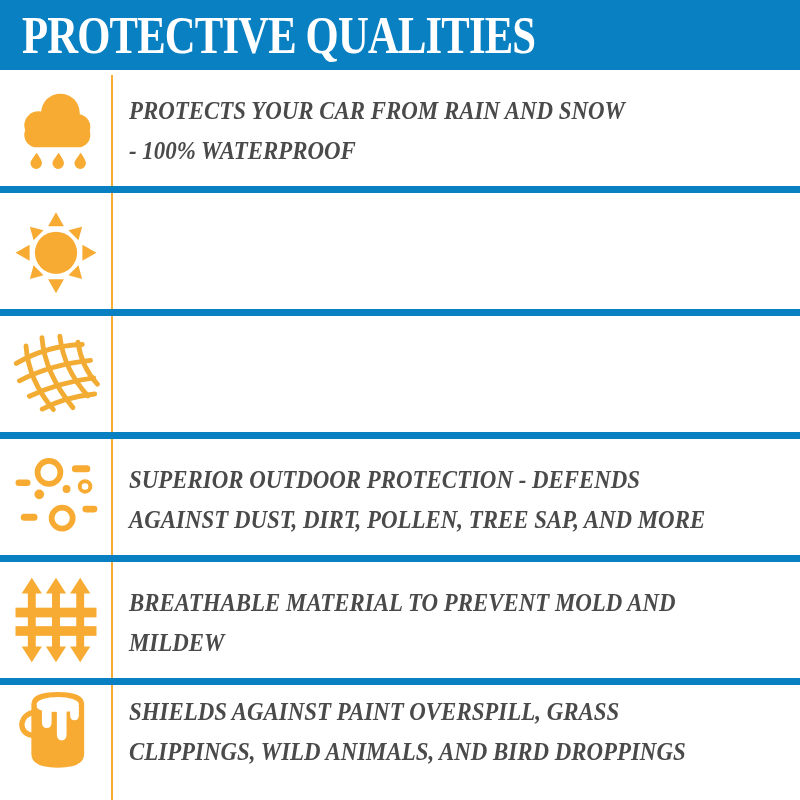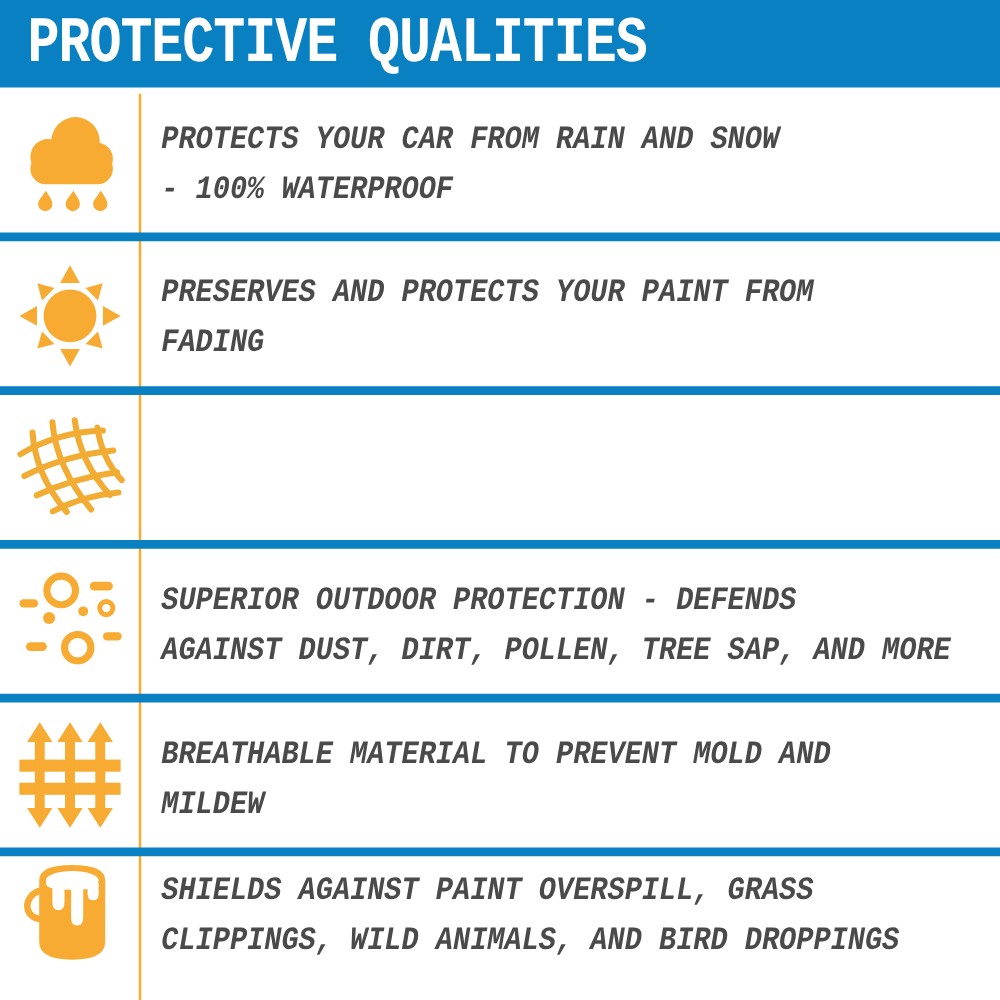--- a/index.html
+++ b/index.html
@@ -8,21 +8,21 @@
     --orange2:#F2AC33;
     --gray:#4A4A4A;
   }
   *{margin:0;padding:0;box-sizing:border-box;}
   html,body{background:#fff;}
   .page{
     position:relative;
     width:800px;height:800px;
     background:#fff;
     overflow:hidden;
-    font-family:Liberation Mono, monospace;
+    font-family:Liberation Serif, serif;
   }
   .header{
     height:70px;
     background:var(--blue);
     display:flex;align-items:center;
     padding-left:22px;
   }
   .header .title{
     color:#fff;
     font-size:52px;
@@ -117,24 +117,20 @@
             </g>
             <g transform="rotate(45 50 52)">
               <path d="M50,10 L42,24 L58,24 Z"></path>
               <path d="M50,94 L42,80 L58,80 Z"></path>
               <path d="M8,52 L22,44 L22,60 Z"></path>
               <path d="M92,52 L78,44 L78,60 Z"></path>
             </g>
           </g>
         </svg>
       </div>
-      <div class="text-cell">
-        <span class="line">PRESERVES AND PROTECTS YOUR PAINT FROM</span>
-        <span class="line">FADING</span>
-      </div>
     </div>
 
     <div class="row">
       <div class="icon-cell">
         <svg viewBox="0 0 100 100" aria-hidden="true">
           <g fill="none" stroke="#F2AC33" stroke-width="5.5" stroke-linecap="round" transform="rotate(-16 50 50)">
             <path d="M26,10 Q18,48 36,88"></path>
             <path d="M46,6 Q38,46 58,92"></path>
             <path d="M66,10 Q60,48 78,84"></path>
             <path d="M84,22 Q80,50 92,74"></path>

